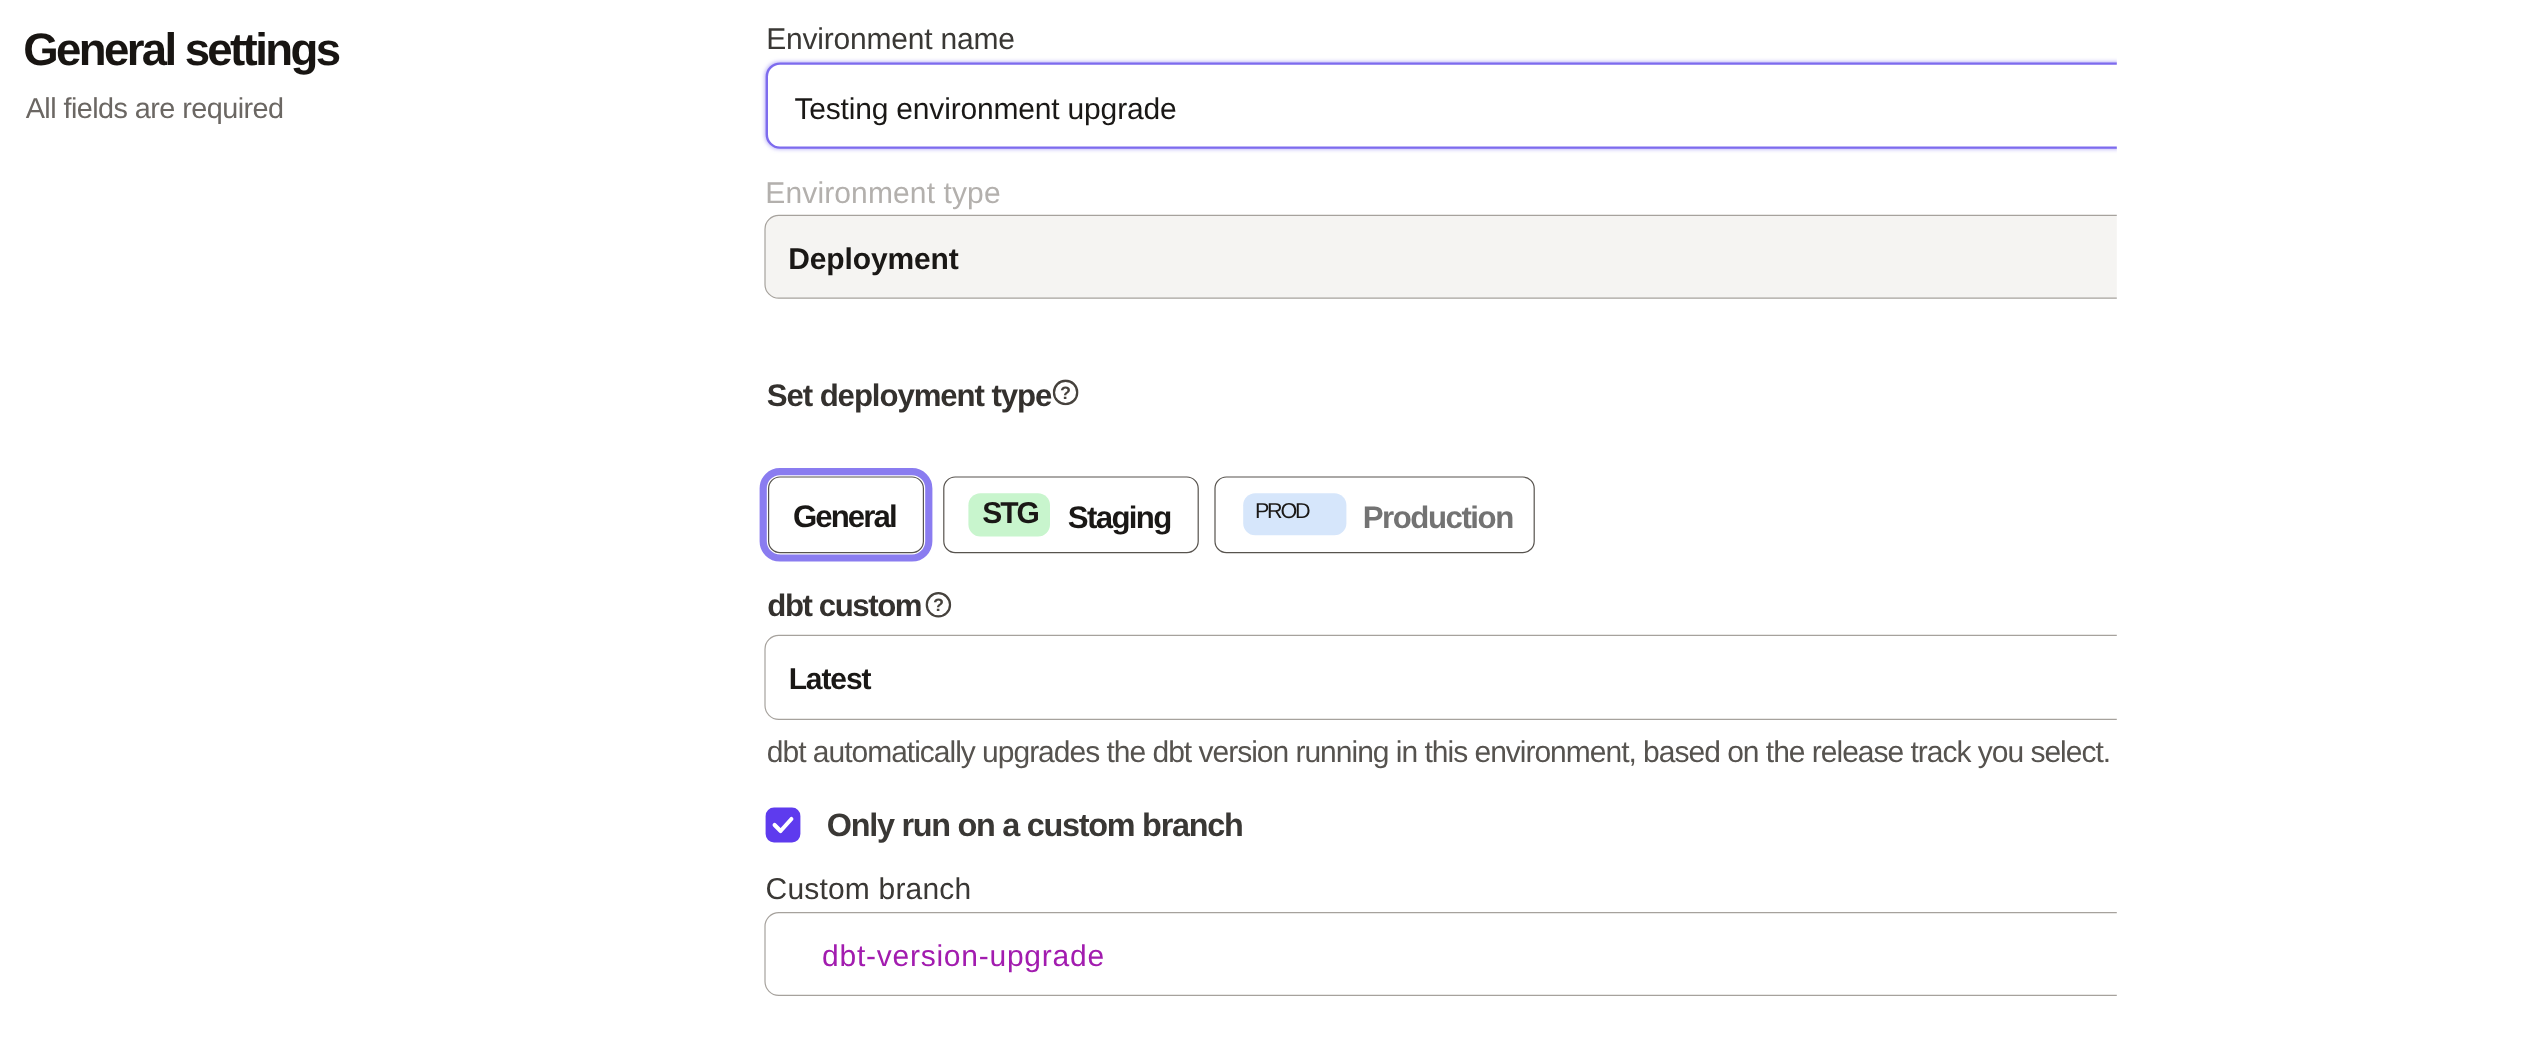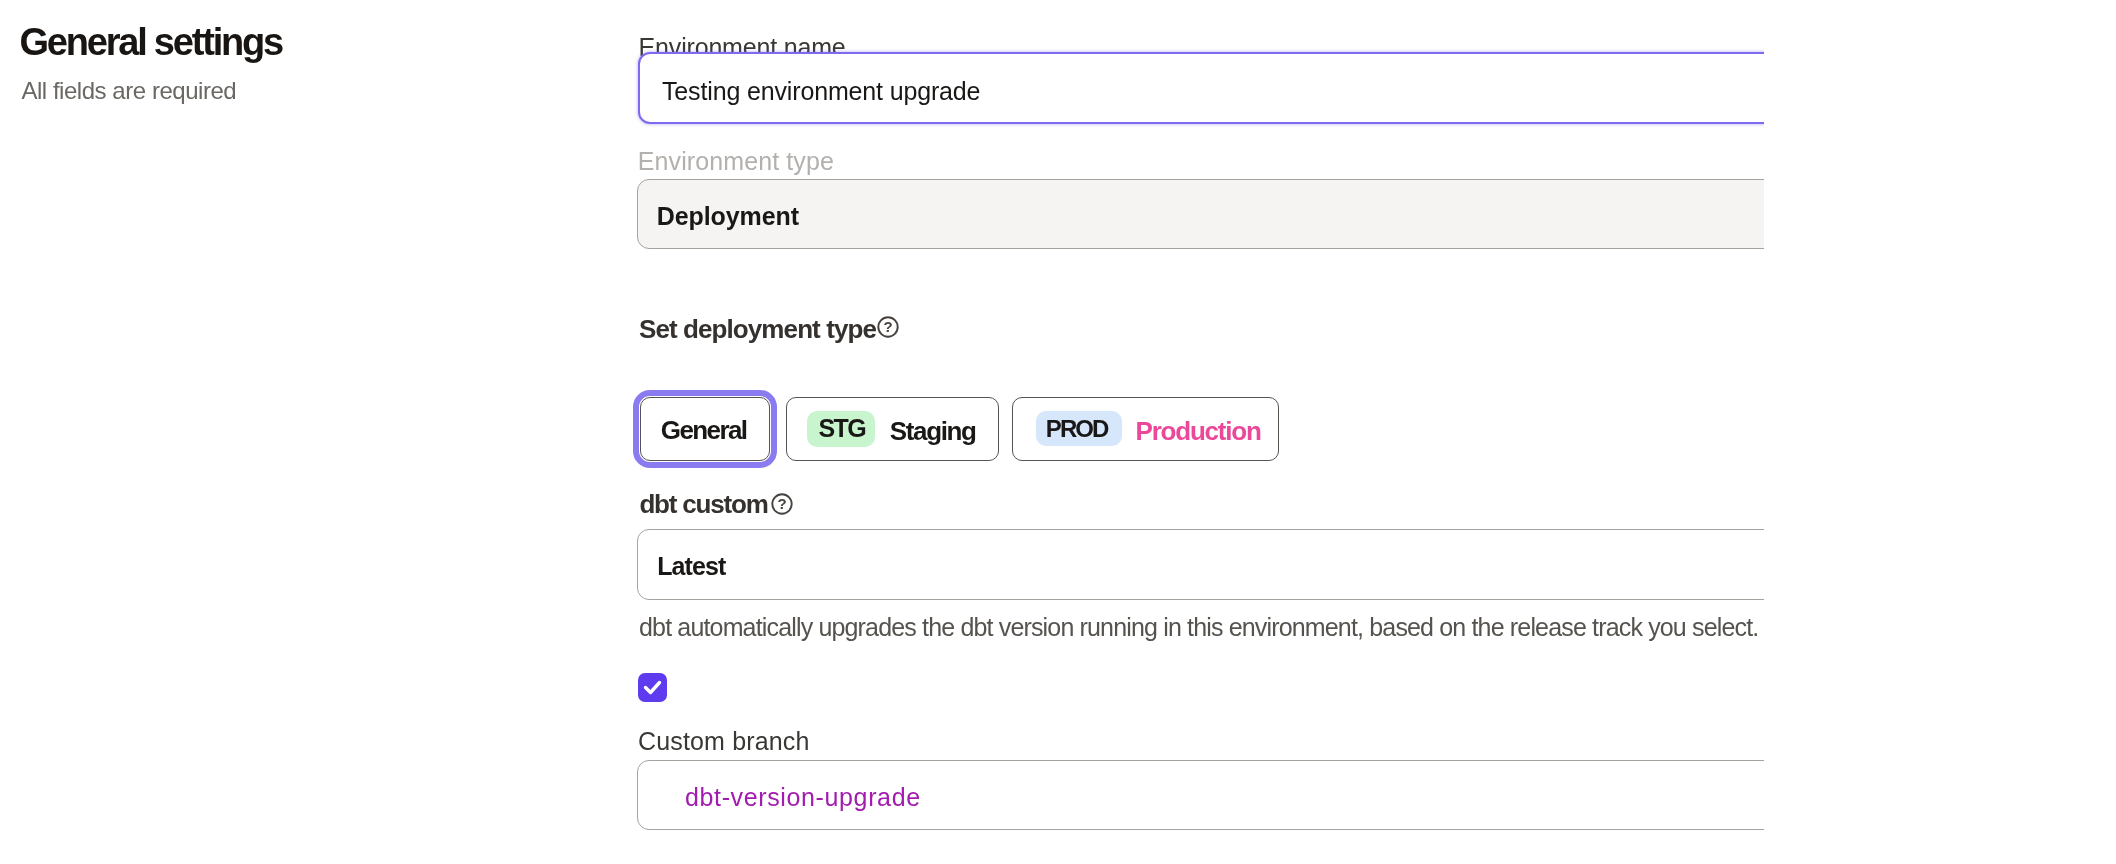--- a/index.html
+++ b/index.html
@@ -8,21 +8,21 @@
   #page { position:relative; width:1764px; height:864px; background:#fff; overflow:hidden; }
   .t { position:absolute; line-height:1; white-space:nowrap; }
 </style>
 </head>
 <body>
 <div id="page">
 
   <div class="t" id="title" style="left:19.4px; top:23px; font-size:38px; font-weight:700; color:#181512; letter-spacing:-2.2px;">General settings</div>
   <div class="t" id="sub" style="left:21.4px; top:78.5px; font-size:24px; color:#6b6763; letter-spacing:-0.46px;">All fields are required</div>
 
-  <div class="t" id="lbl1" style="left:638.6px; top:35px; font-size:25px; color:#3a3835; letter-spacing:-0.18px;">Environment name</div>
+  <div class="t" id="lbl1" style="left:638.6px; top:21px; font-size:25px; color:#3a3835; letter-spacing:-0.18px;">Environment name</div>
   <div id="input1" style="position:absolute; left:638px; top:51.5px; width:1443.5px; height:72px; background:#fff; border:2px solid #7d6bee; border-radius:12px; box-shadow:0 0 3.5px rgba(124,106,238,.6);"></div>
   <div class="t" id="input1txt" style="left:662px; top:78.5px; font-size:25px; color:#1a1816; letter-spacing:-0.15px;">Testing environment upgrade</div>
 
   <div class="t" id="lbl2" style="left:637.8px; top:148.7px; font-size:25px; color:#b3b0ad; letter-spacing:0.1px;text-align:right;">Environment type</div>
   <div id="select1" style="position:absolute; left:637px; top:178.6px; width:1444.5px; height:70px; background:#f5f4f2; border:1px solid #a6a29d; border-radius:12px;"></div>
   <div class="t" id="sel1txt" style="left:656.8px; top:203.6px; font-size:25px; font-weight:700; color:#1a1816; letter-spacing:-0.10px;">Deployment</div>
   <svg style="position:absolute; left:2042.9px; top:209.4px;" width="13" height="11" viewBox="0 0 13 11">
       <path d="M1.5 1.5 L6.5 8.5 L11.5 1.5" fill="none" stroke="#35312d" stroke-width="2.2" stroke-linecap="round" stroke-linejoin="round"></path>
     </svg>
 
@@ -35,37 +35,38 @@
   <div id="btnG" style="position:absolute; left:639.5px; top:397px; width:130.5px; height:64px; background:#fff; border:1px solid #57534e; border-radius:10px; outline:6px solid #8a7cf0; outline-offset:1px;"></div>
   <div class="t" id="btnGtxt" style="left:660.8px; top:416.6px; font-size:26px; font-weight:700; color:#1a1816; letter-spacing:-1.6px;">General</div>
 
   <div id="btnS" style="position:absolute; left:786px; top:397px; width:212.5px; height:64px; background:#fff; border:1px solid #57534e; border-radius:10px;"></div>
   <div id="pillS" style="position:absolute; left:806.9px; top:411px; width:68.3px; height:35.6px; background:#c8f5cd; border-radius:10px;"></div>
   <div class="t" id="pillStxt" style="left:818.6px; top:416.4px; font-size:25px; font-weight:700; color:#1a1816; letter-spacing:-1.7px;">STG</div>
   <div class="t" id="btnStxt" style="left:889.8px; top:417.9px; font-size:26px; font-weight:700; color:#1a1816; letter-spacing:-1.37px;">Staging</div>
 
   <div id="btnP" style="position:absolute; left:1012px; top:397px; width:267px; height:64px; background:#fff; border:1px solid #57534e; border-radius:10px;"></div>
   <div id="pillP" style="position:absolute; left:1035.5px; top:410.8px; width:86.8px; height:35.6px; background:#d6e6fb; border-radius:10px;"></div>
-  <div class="t" id="pillPtxt" style="left:1045.8px; top:416.7px; font-size:24px; font-weight:700; color:#1a1816; letter-spacing:-1.9px;text-align:center;">PROD</div>
-  <div class="t" id="btnPtxt" style="left:1135.6px; top:417.9px; font-size:26px; font-weight:700; color:#ec4899; letter-spacing:-1.22px;">Production</div>
+  <div class="t" id="pillPtxt" style="left:1045.8px; top:416.7px; font-size:18px; font-weight:400; color:#1a1816; letter-spacing:-1.9px;text-align:center;">PROD</div>
+  <div class="t" id="btnPtxt" style="left:1135.6px; top:417.9px; font-size:26px; font-weight:700; color:#737373; letter-spacing:-1.22px;">Production</div>
 
   <div class="t" id="hdr2" style="left:639.4px; top:490.6px; font-size:26px; font-weight:700; color:#34312e; letter-spacing:-1.19px;">dbt custom</div>
   <svg style="position:absolute; left:770.8px; top:492.5px;" width="22" height="22" viewBox="0 0 22 22">
       <circle cx="11" cy="11" r="9.7" fill="none" stroke="#46423d" stroke-width="1.9"></circle>
       <text x="11" y="16.2" text-anchor="middle" font-family="Liberation Sans" font-size="15px" font-weight="700" fill="#46423d">?</text>
     </svg>
   <div id="select2" style="position:absolute; left:637px; top:529.3px; width:1444.5px; height:71px; background:#fff; border:1px solid #a6a29d; border-radius:12px;"></div>
   <div class="t" id="sel2txt" style="left:657.2px; top:553.8px; font-size:25px; font-weight:700; color:#1a1816; letter-spacing:-0.92px;">Latest</div>
   <svg style="position:absolute; left:2042.9px; top:560.4px;" width="13" height="11" viewBox="0 0 13 11">
       <path d="M1.5 1.5 L6.5 8.5 L11.5 1.5" fill="none" stroke="#35312d" stroke-width="2.2" stroke-linecap="round" stroke-linejoin="round"></path>
     </svg>
   <div class="t" id="help3" style="left:639px; top:615px; font-size:25px; color:#56534f; letter-spacing:-0.84px;">dbt automatically upgrades the dbt version running in this environment, based on the release track you select.</div>
 
   <div id="chk" style="position:absolute; left:638px; top:673px; width:29px; height:29px; background:#5e3bee; border-radius:7px;"></div>
   <svg style="position:absolute; left:638px; top:673px;" width="29" height="29" viewBox="0 0 29 29">
       <path d="M7.5 14.5 L12.5 19.5 L21.5 9.5" fill="none" stroke="#fff" stroke-width="3.4" stroke-linecap="round" stroke-linejoin="round"></path>
     </svg>
+  <div class="t" id="chktxt" style="left:689px; top:675.1px; font-size:27px; font-weight:700; color:#3a3835; letter-spacing:-1.06px;">Only run on a custom branch</div>
 
   <div class="t" id="lbl3" style="left:638px; top:728.9px; font-size:25px; color:#3a3835; letter-spacing:0.15px;">Custom branch</div>
   <div id="input2" style="position:absolute; left:637px; top:759.5px; width:1444.5px; height:70.7px; background:#fff; border:1px solid #a6a29d; border-radius:12px;"></div>
   <div class="t" id="input2txt" style="left:685px; top:784.8px; font-size:25px; color:#a21caf; letter-spacing:0.63px;">dbt-version-upgrade</div>
 
 </div>
 
 </body></html>

